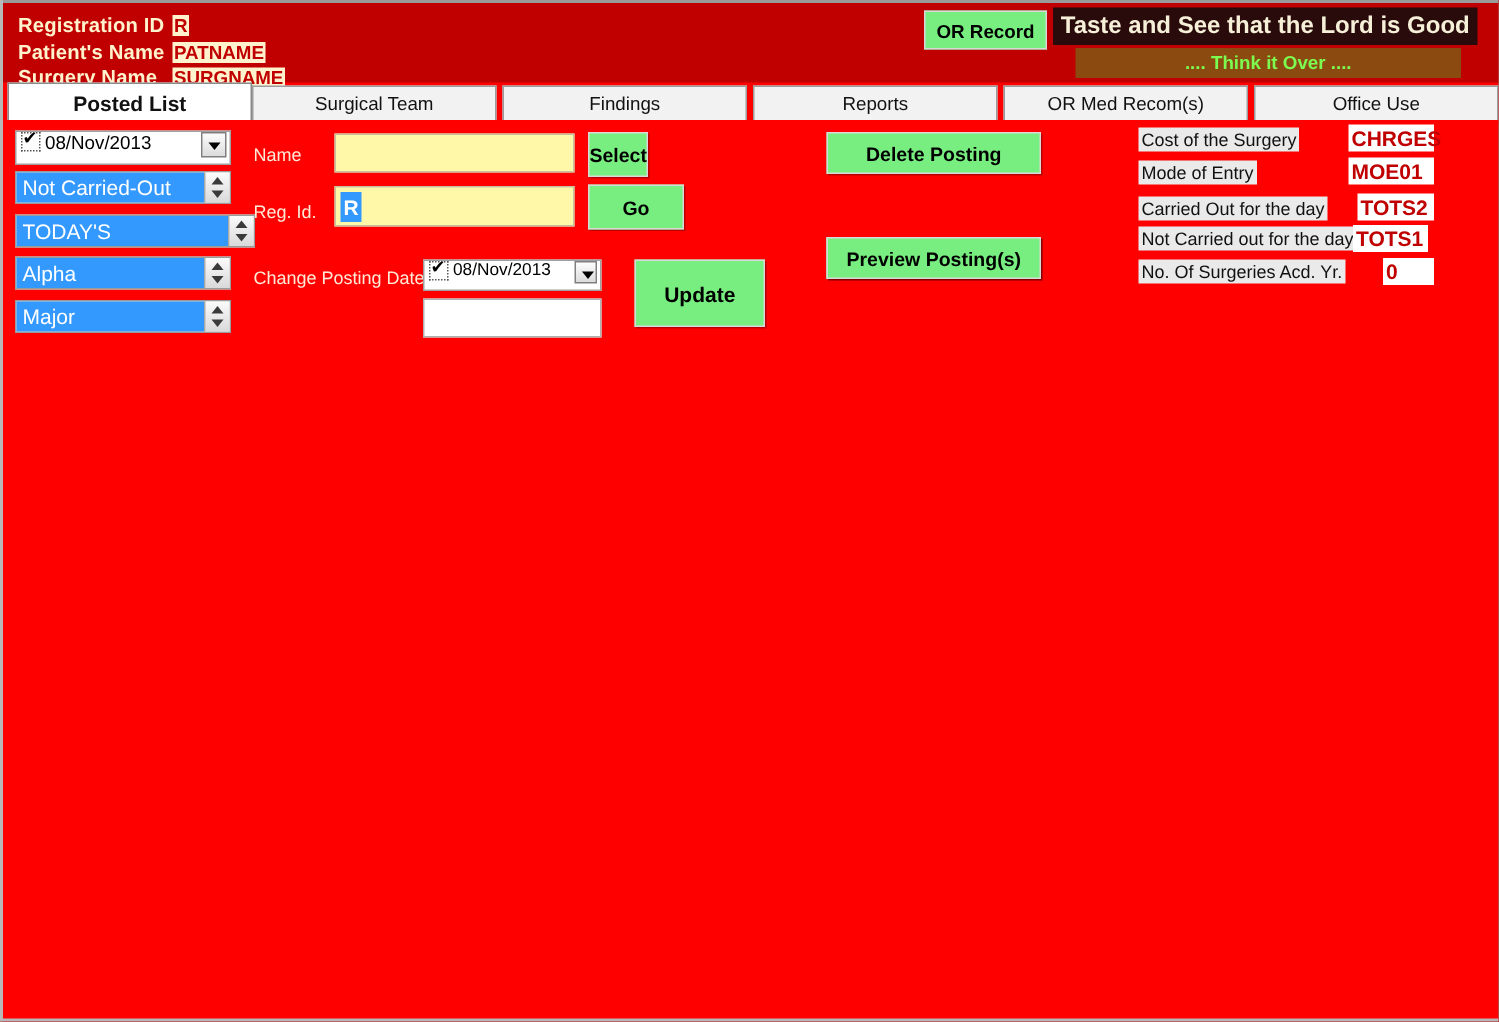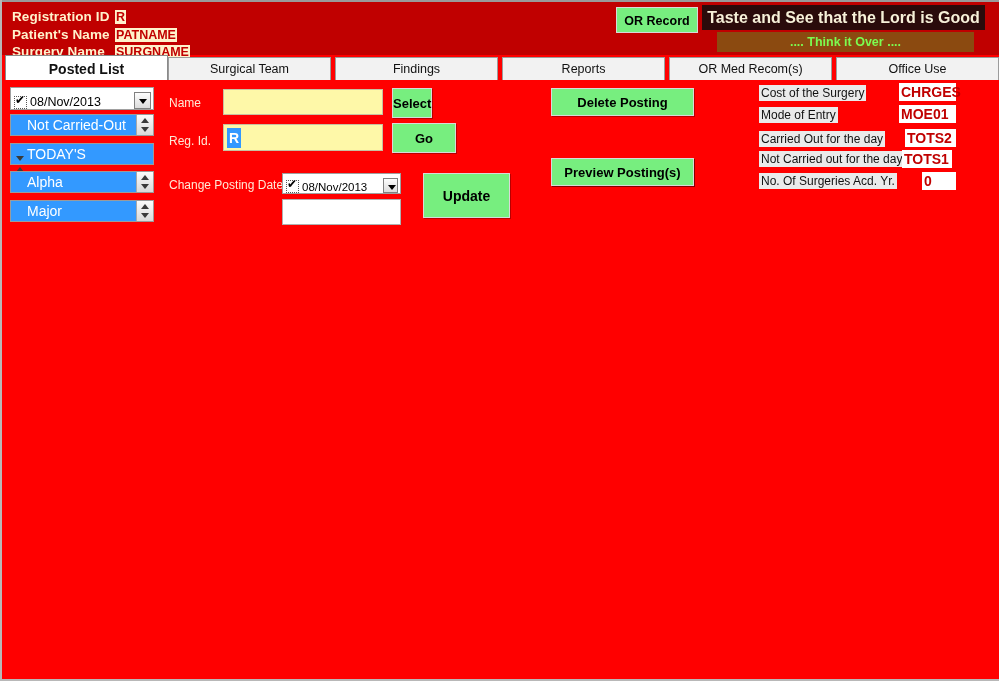--- a/index.html
+++ b/index.html
@@ -145,21 +145,21 @@
     background: #FF0000;
   }
 
   
   .datepicker {
     position: absolute;
     background: #FFFFFF;
     border: 1px solid #A0A0A0;
     box-sizing: border-box;
     display: flex;
-    align-items: flex-end;
+    align-items: flex-start;
     cursor: pointer;
   }
   .dp-check {
     width: 13px; height: 13px;
     margin-left: 3px;
     border: 1px dotted #555;
     background: #fff;
     position: relative;
     flex: none;
     box-sizing: border-box;
@@ -205,21 +205,21 @@
     box-sizing: border-box;
     display: flex;
     cursor: pointer;
   }
   .lb-item {
     flex: 1;
     background: #3399FF;
     color: #FFFFFF;
     font-size: 14px;
     line-height: 20px;
-    padding-left: 16px;
+    padding-left: 4px;
     white-space: nowrap;
     overflow: hidden;
   }
   .lb-spin {
     width: 16px;
     flex: none;
     background: linear-gradient(#fbfbfb, #d9d9d9);
     border-left: 1px solid #a8a8a8;
     position: relative;
   }
@@ -349,21 +349,21 @@
     <span class="dp-check"></span>
     <span class="dp-text">08/Nov/2013</span>
     <span class="dp-arrow"></span>
   </div>
 
   <div class="listbox" style="left:8px; top:114px; width:144px; height:22px;">
     <span class="lb-item">Not Carried-Out</span>
     <span class="lb-spin"></span>
   </div>
 
-  <div class="listbox" style="left:8px; top:143px; width:144px; height:22px;flex-direction:column;">
+  <div class="listbox" style="left:8px; top:143px; width:160px; height:22px;">
     <span class="lb-item">TODAY'S</span>
     <span class="lb-spin"></span>
   </div>
 
   <div class="listbox" style="left:8px; top:171px; width:144px; height:22px;">
     <span class="lb-item">Alpha</span>
     <span class="lb-spin"></span>
   </div>
 
   <div class="listbox" style="left:8px; top:200px; width:144px; height:22px;">

